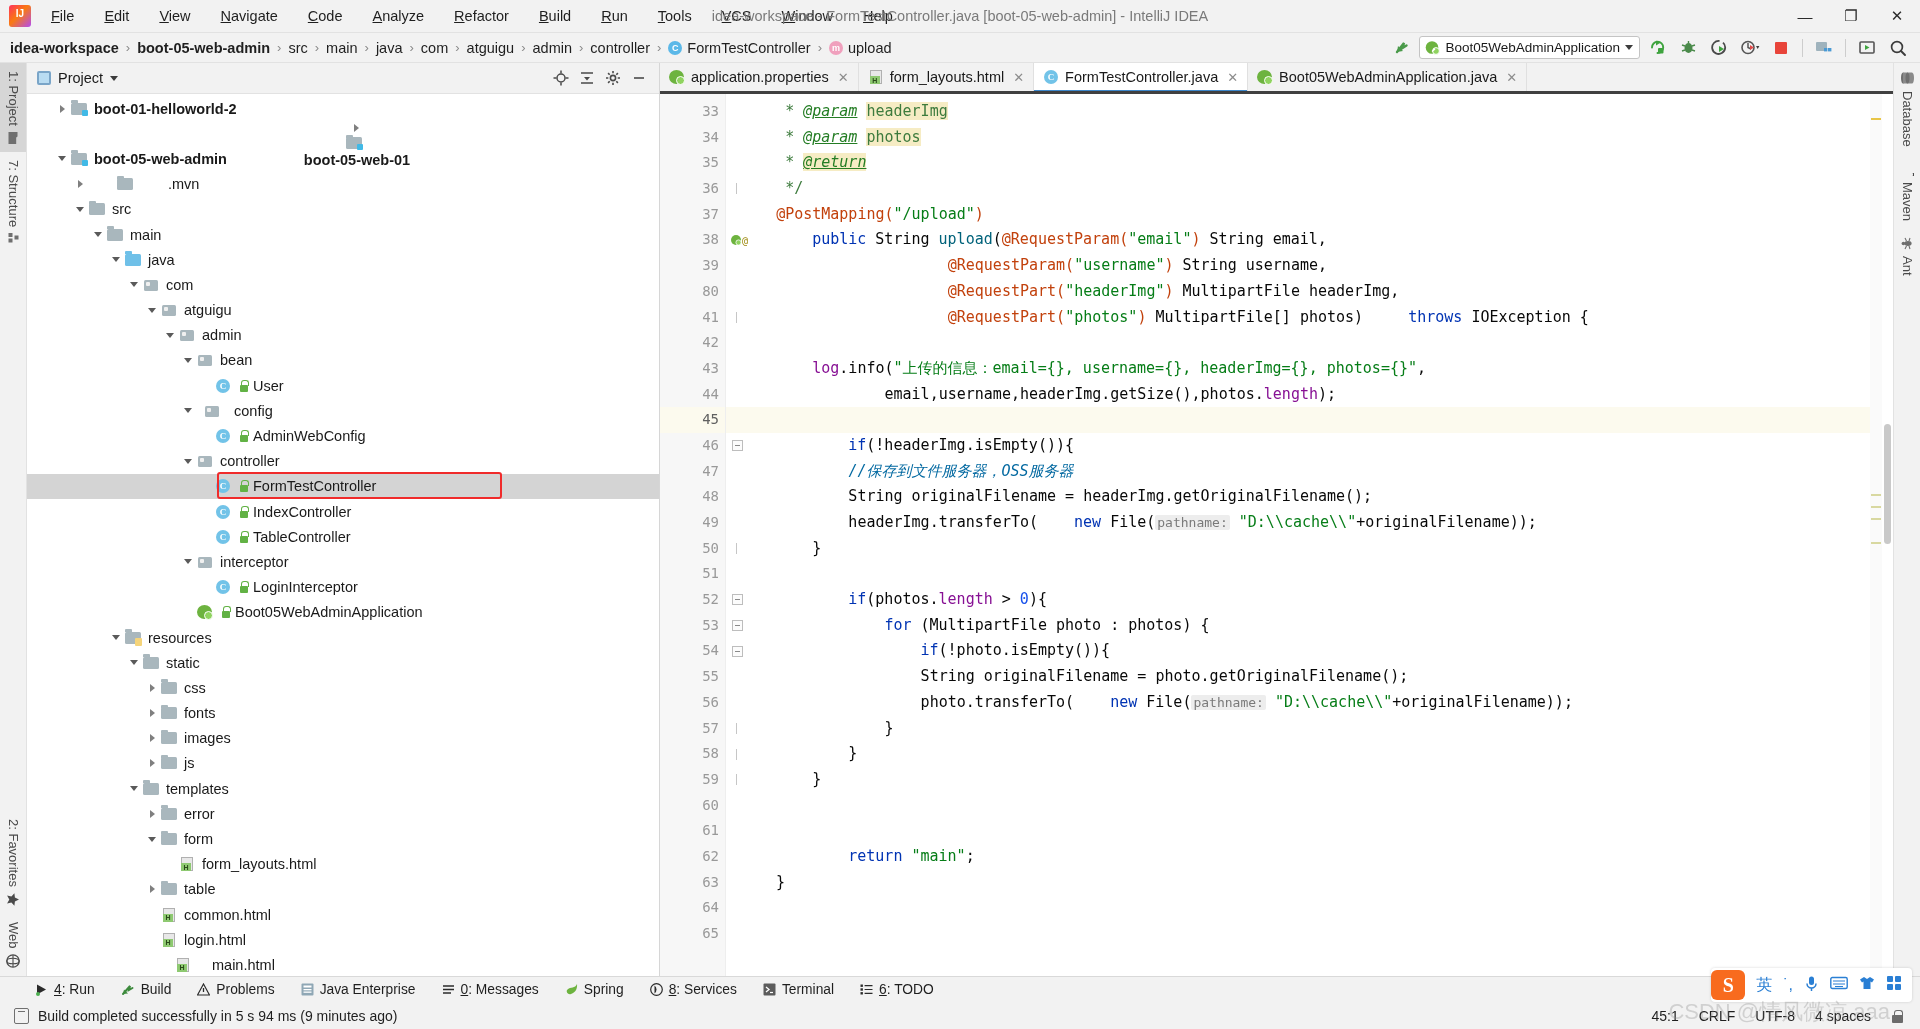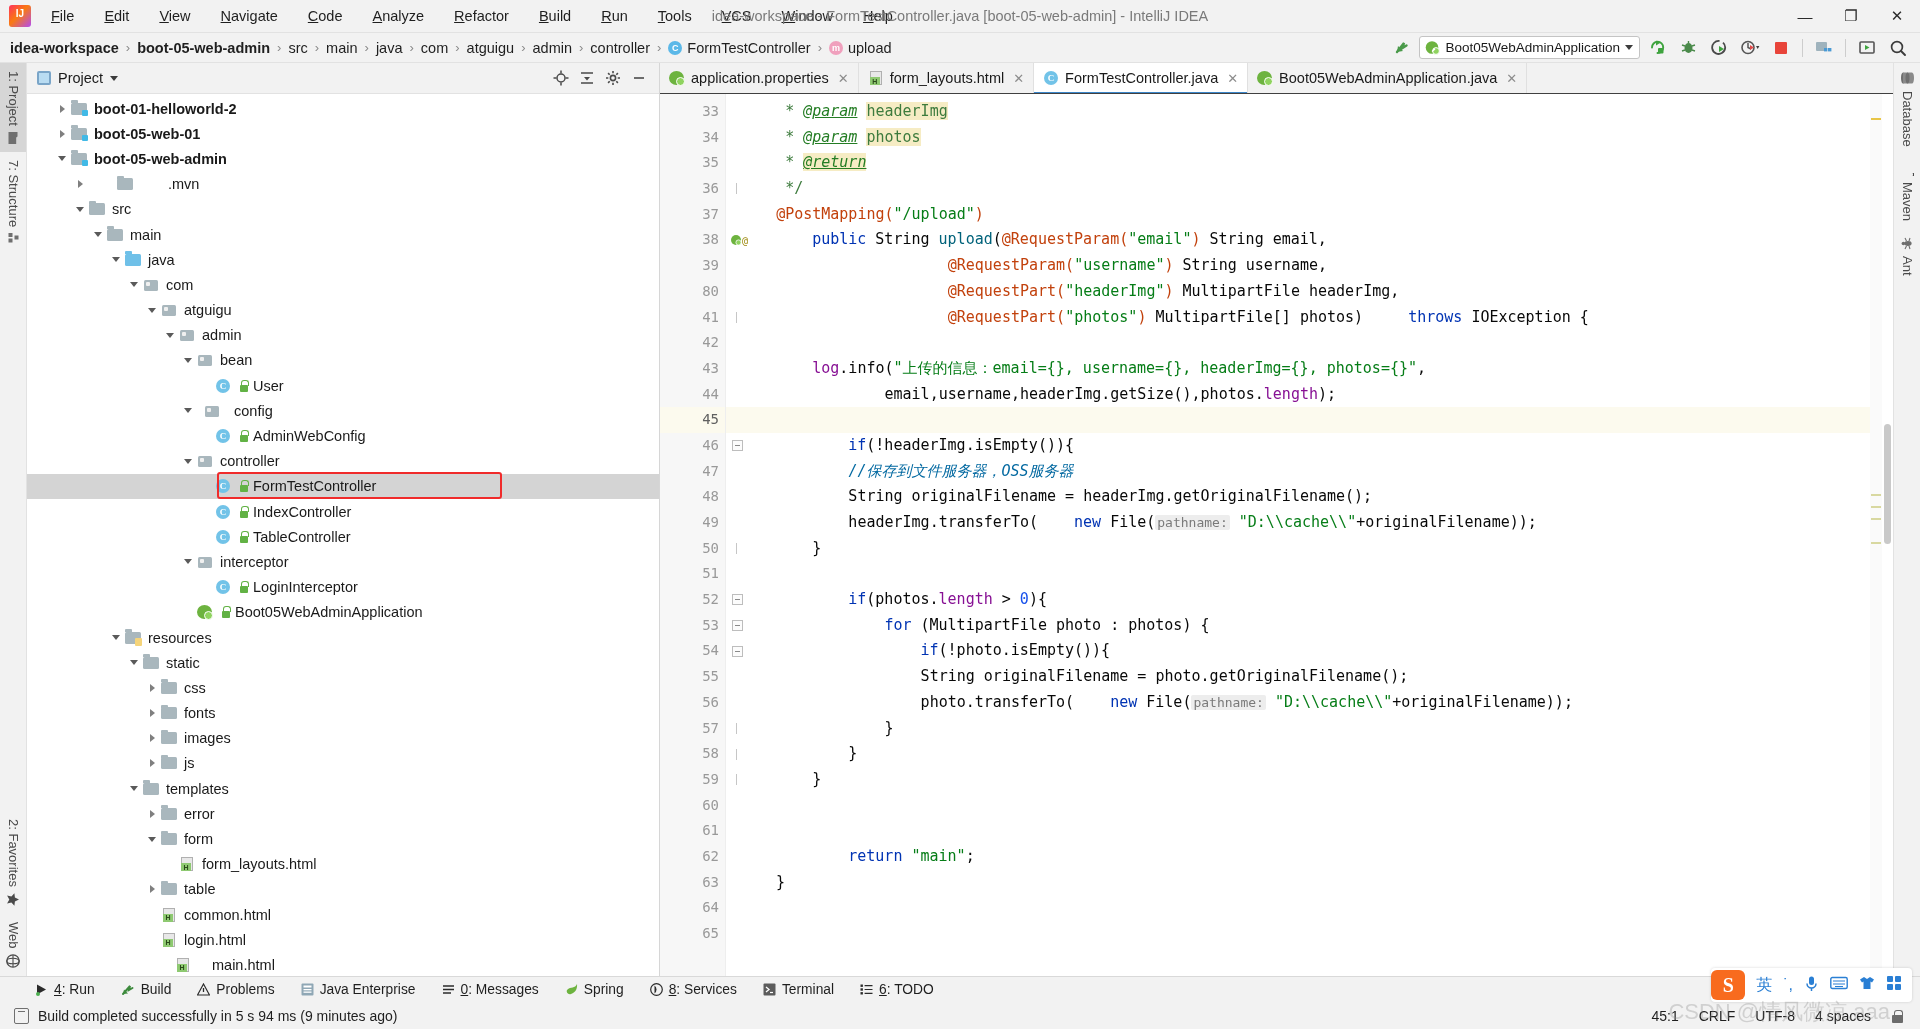--- a/index.html
+++ b/index.html
@@ -168,21 +168,21 @@
   .tlabel.bold{ font-weight:bold; }
 
   .redbox {
     position:absolute; border:2.5px solid #f02b2b; border-radius:3px; pointer-events:none;
   }
 
   
   .editor { flex:1 1 auto; display:flex; flex-direction:column; min-width:0; background:#fff; }
   .tabstrip {
     height:31px; background:#f2f2f2; display:flex; align-items:stretch;
-    border-bottom:1px solid #404040; flex:0 0 31px; overflow:hidden;
+    border-bottom:3px solid #404040; flex:0 0 31px; overflow:hidden;
   }
   .etab {
     display:flex;align-items:center;gap:6px;padding:0 9px;font-size:14.5px;cursor:default;
     border-right:1px solid #e0e0e0; position:relative; white-space:nowrap;
   }
   .etab.active{ background:#fff; }
   .etab.active::after{
     content:""; position:absolute;left:0;right:0;bottom:-1px;height:2.5px;background:#3c86c9;
   }
   .etab .x{ color:#8c8c8c; font-size:13px; margin-left:3px; }
@@ -511,21 +511,21 @@
         </div>
       </div>
       <div class="tree" id="tree">
           <div class="trow" style="padding-left: 28px;">
             <span class="arrow r"></span>
             <span class="nodeico">
               <span class="fold mod"></span>
             </span>
             <span class="tlabel bold">boot-01-helloworld-2</span>
           </div>
-          <div class="trow" style="padding-left: 28px;">
+          <div class="trow" style="padding-left: 28px; flex-direction: column;">
             <span class="arrow r"></span>
             <span class="nodeico">
               <span class="fold mod"></span>
             </span>
             <span class="tlabel bold">boot-05-web-01</span>
           </div>
           <div class="trow" style="padding-left: 28px;">
             <span class="arrow d"></span>
             <span class="nodeico">
               <span class="fold mod"></span>

